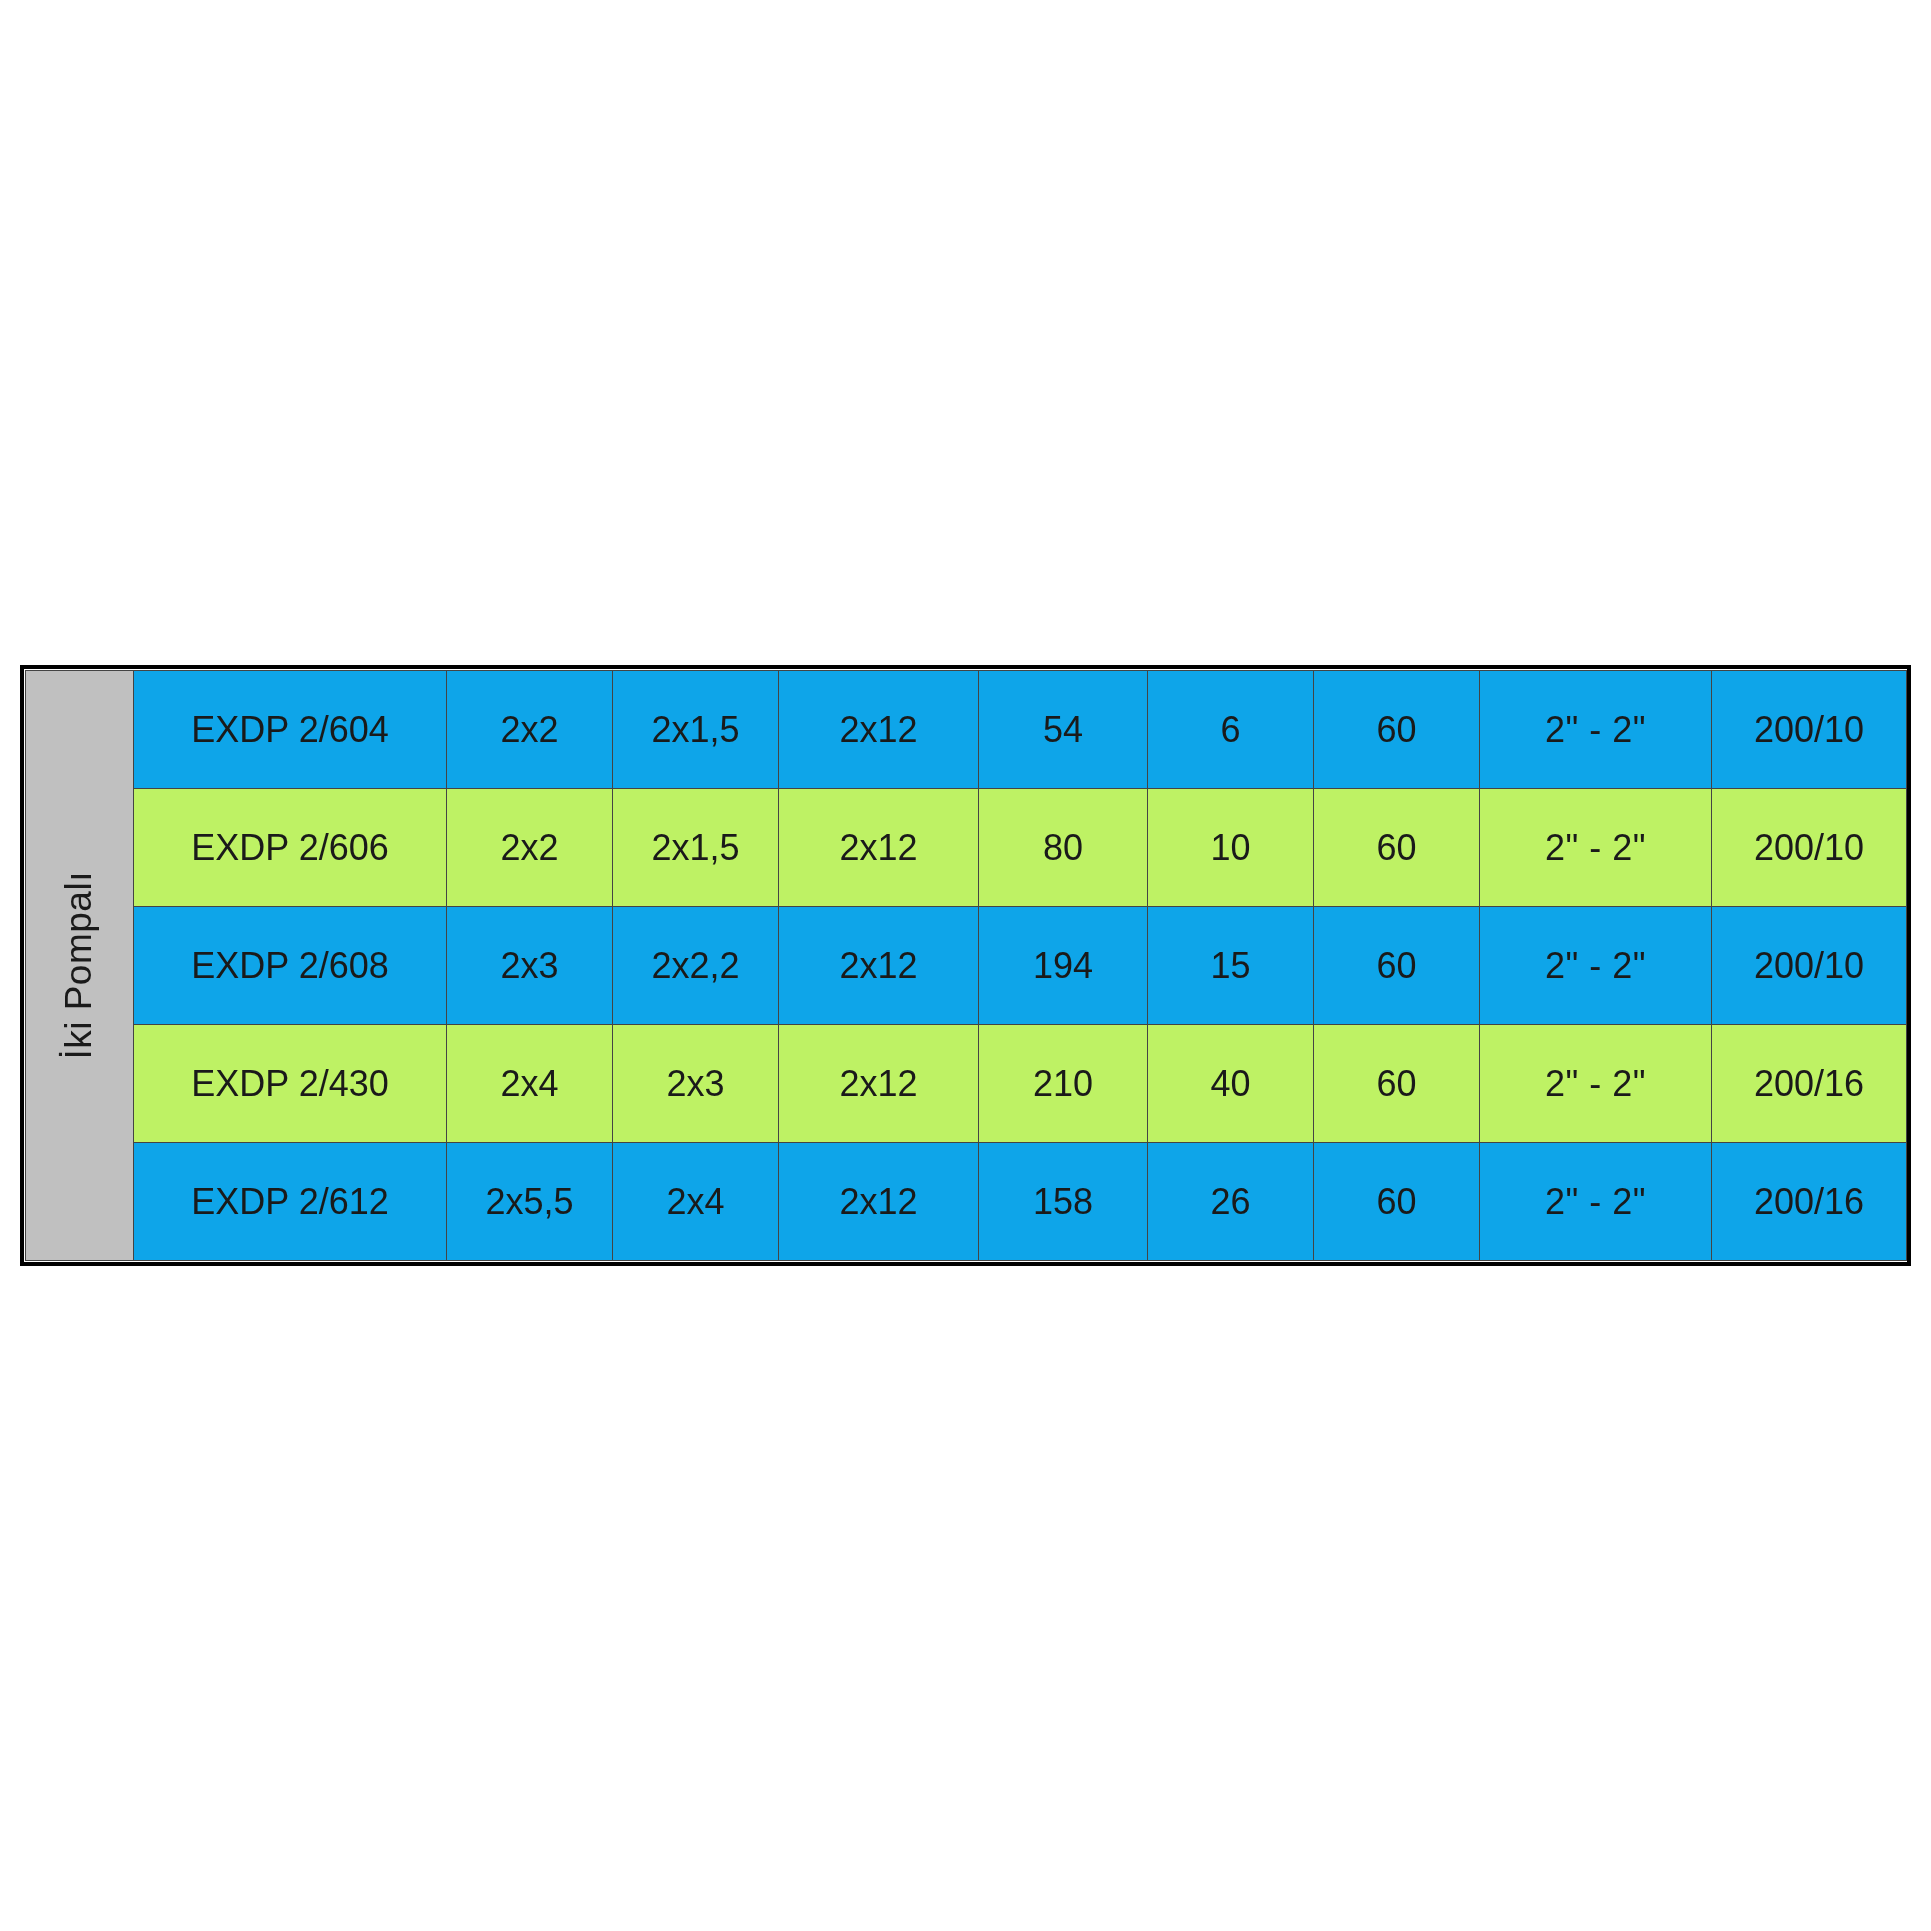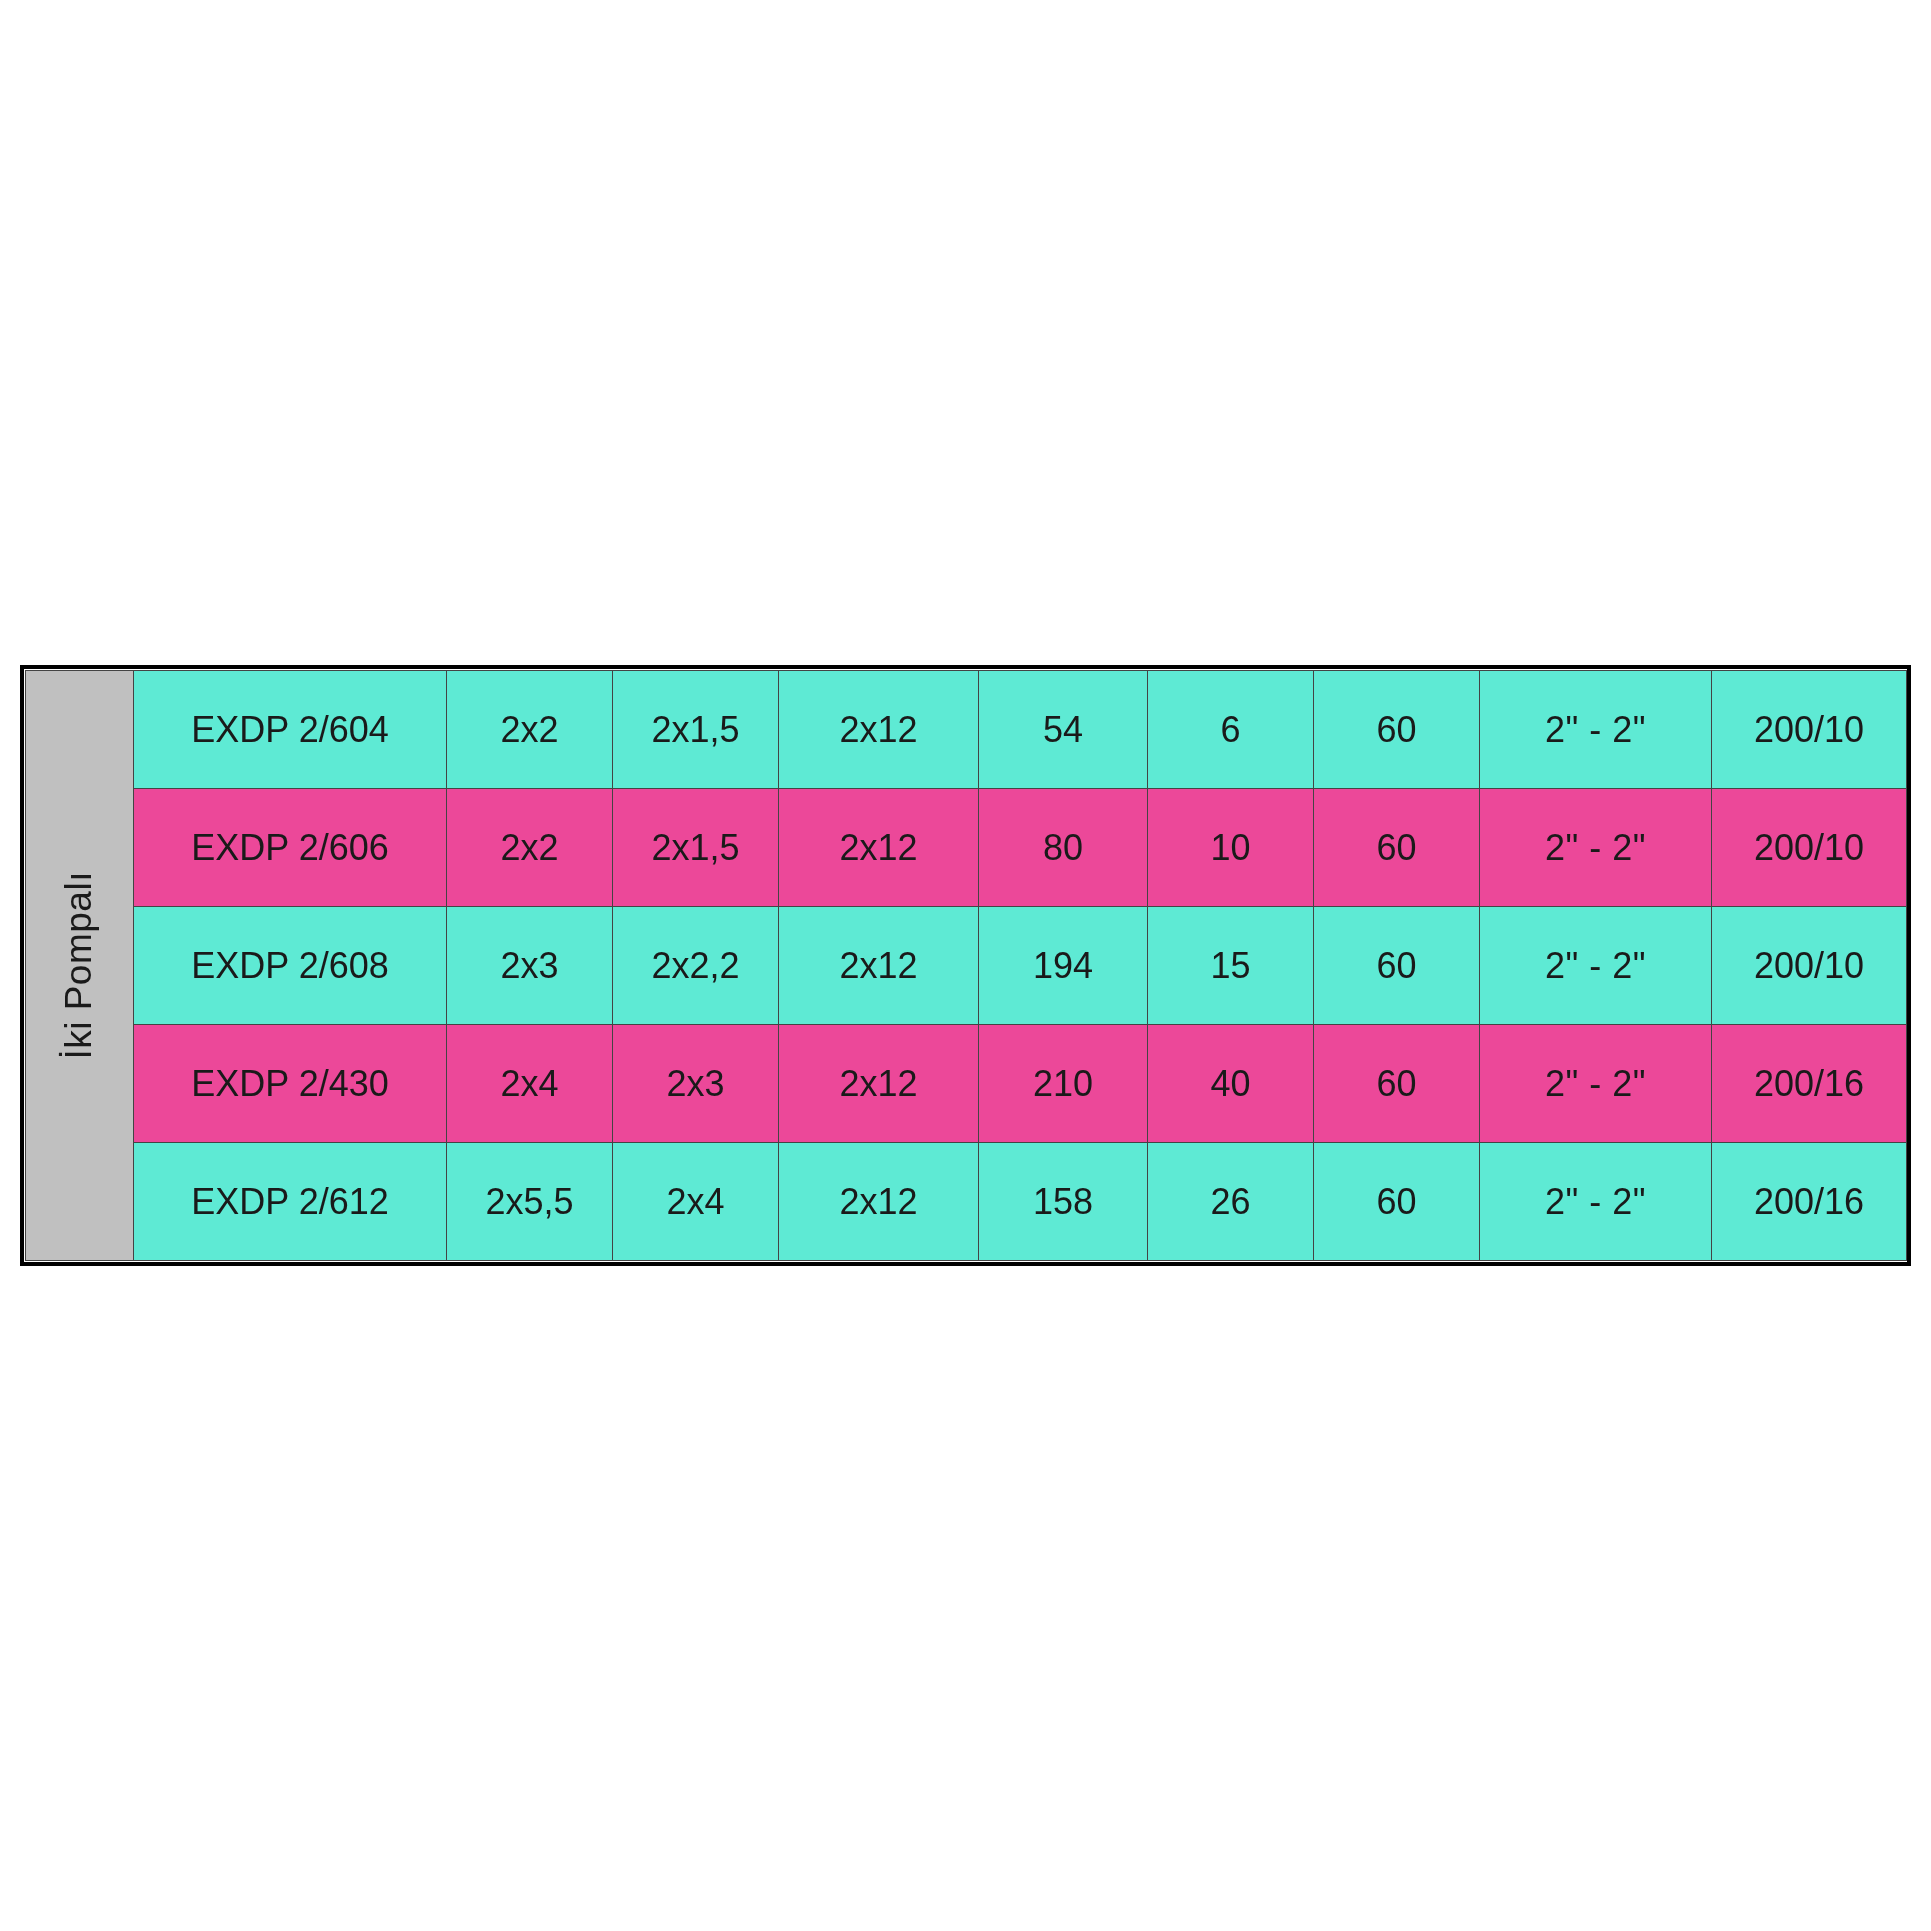--- a/index.html
+++ b/index.html
@@ -60,22 +60,22 @@
     left: -4.8px;
     top: -4.8px;
     right: -4.8px;
     bottom: -4.8px;
     border: 4.8px solid #000000;
     pointer-events: none;
     box-sizing: border-box;
   }
 
   
-  tr.shade td { background: #5eead4; }
-  tr.plain td { background: #ec4899; }
+  tr.shade td { background: #0ea5e9; }
+  tr.plain td { background: #bef264; }
 
   
   td.rot-cell {
     background: #c0c0c0 !important;
     width: 108px;
     padding: 0;
     position: relative;
     border-right: 1.9px solid #555555;
   }
   .rot-inner {

